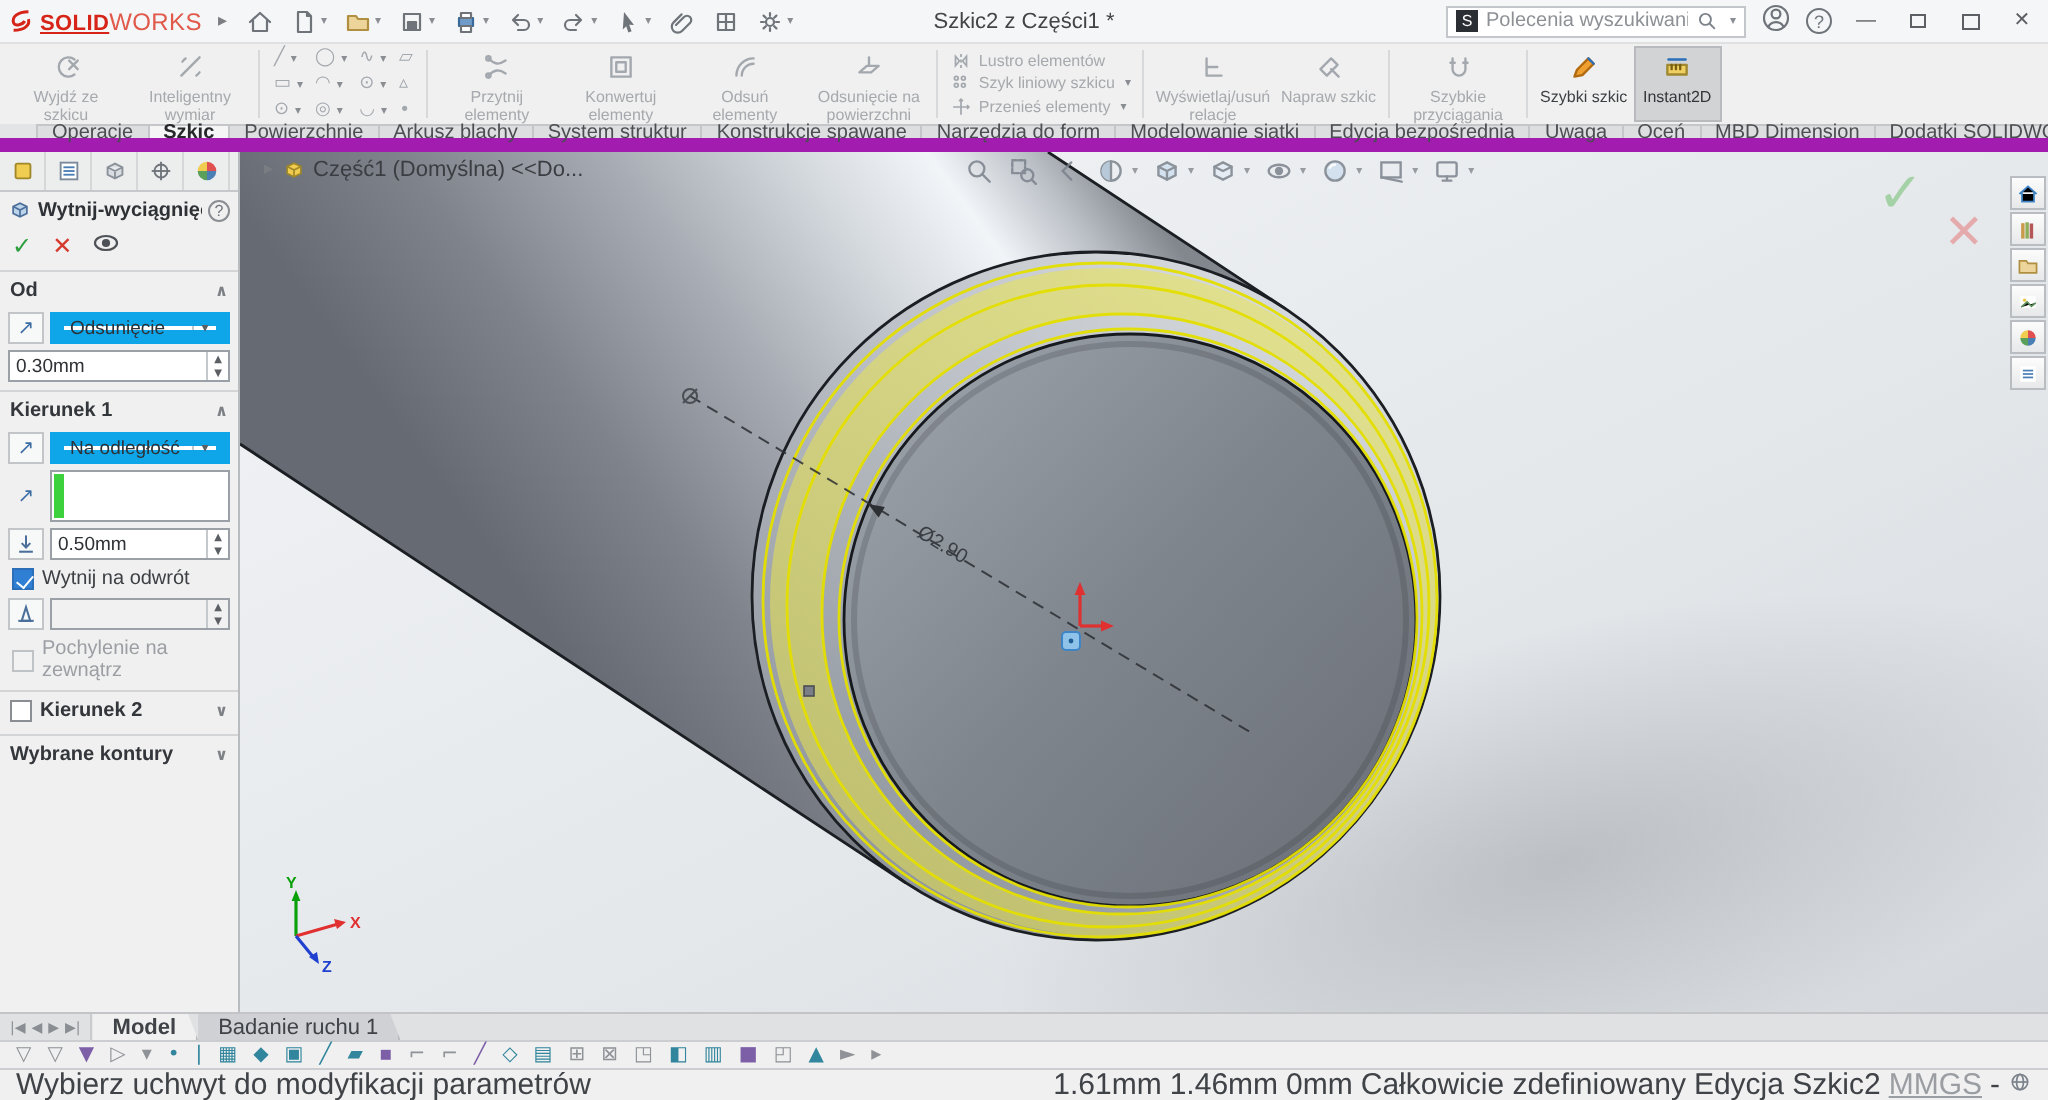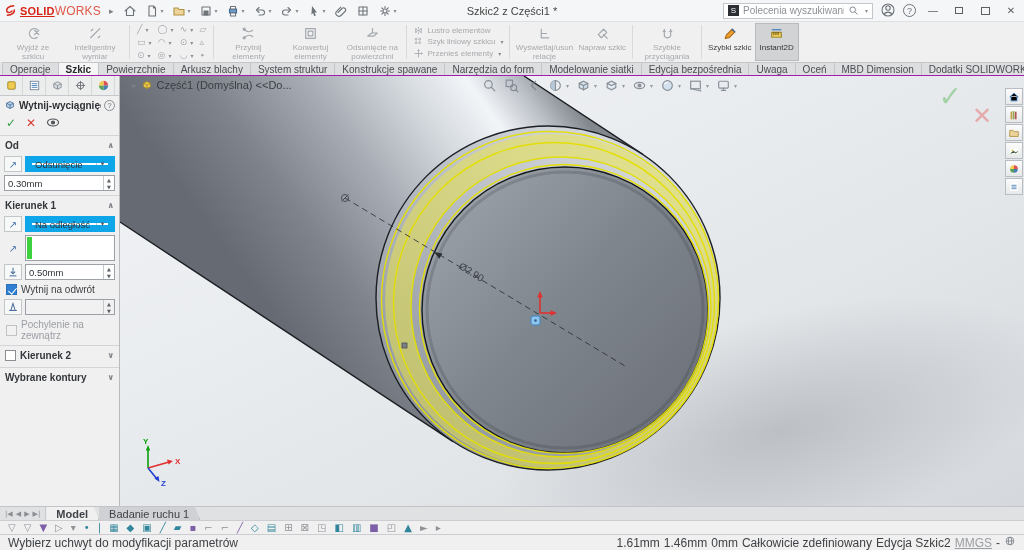--- a/index.html
+++ b/index.html
@@ -44,21 +44,21 @@
   .rbtn .ddm { margin:0; }
   .stack3 { display:flex; flex-direction:column; justify-content:space-between; padding:2px 0; }
   .srow { display:flex; align-items:center; gap:3px; height:12px; padding:0 3px; }
   .srow svg { width:11px; height:11px; stroke:#a3a8ae; fill:none; stroke-width:1.1; }
   .srow .rlabel { font-size:8px; color:#a6a9ad; margin:0; text-align:left; }
   #sketch-grid { display:grid; grid-template-rows:repeat(3,12px); grid-auto-flow:column; gap:1px 2px; align-content:center; padding:0 2px; }
   #sketch-grid .cell { display:flex; align-items:center; gap:1px; padding:0 2px; }
   #sketch-grid .gl { font-size:9px; color:#a3a8ae; line-height:10px; }
 
   
-  .cmdtabs { position:absolute; top:62px; left:0; right:0; height:14px; background:#e3e4e6; border-bottom:1px solid #a21caf; display:flex; align-items:stretch; padding-left:2px; }
+  .cmdtabs { position:absolute; top:62px; left:0; right:0; height:14px; background:#e3e4e6; border-bottom:7px solid #a21caf; display:flex; align-items:stretch; padding-left:18px; }
   .ctab { display:flex; align-items:center; padding:0 7px; font-size:10px; color:#4a4d51; border:1px solid #c4c6c9; border-bottom:none; background:#dcdee0; margin-right:-1px; white-space:nowrap; }
   .ctab.active { background:#f5f5f5; font-weight:bold; color:#26282b; position:relative; z-index:2; }
 
   
   .main { position:absolute; top:76px; left:0; right:0; height:430px; }
 
   
   .panel { position:absolute; left:0; top:0; width:120px; height:100%; background:#f0f0f0; border-right:1px solid #b9bcbf; font-size:10px; }
   .pm-tabs { display:flex; height:20px; border-bottom:1px solid #c6c8cb; background:#eceded; }
   .pm-tab { width:23px; display:flex; align-items:center; justify-content:center; border-right:1px solid #d5d7d9; }
@@ -107,21 +107,21 @@
   .tp-btn { width:18px; height:17px; background:linear-gradient(#fcfcfc,#e7e8e9); border:1px solid #b9bdc2; display:flex; align-items:center; justify-content:center; }
   .tp-btn svg { width:12px; height:12px; }
 
   
   .modelbar { position:absolute; top:506px; left:0; right:0; height:14px; background:#dfe1e3; border-top:1px solid #c2c4c7; display:flex; align-items:stretch; }
   .navbtns { display:flex; align-items:center; gap:3px; padding:0 5px; color:#8a8e93; font-size:7px; border-right:1px solid #c9cbce; }
   .mtab { display:flex; align-items:center; padding:0 10px; font-size:11px; color:#3f4246; background:#cfd1d4; border-right:1px solid #b9bcbf; clip-path:polygon(0 0, calc(100% - 5px) 0, 100% 100%, 0 100%); }
   .mtab.active { background:#f0f0f0; font-weight:bold; }
   .iconrow { position:absolute; top:520px; left:0; right:0; height:14px; background:#f0f0f0; border-top:1px solid #cbcdd0; display:flex; align-items:center; gap:8px; padding:0 8px; }
   .iconrow .fi { font-size:10px; line-height:10px; }
-  .statusbar { position:absolute; top:534px; left:0; right:0; height:16px; background:#f0f0f0; border-top:1px solid #cbcdd0; display:flex; align-items:center; padding:0 8px; font-size:12px; color:#3f4246; }
+  .statusbar { position:absolute; top:534px; left:0; right:0; height:16px; background:#f0f0f0; border-top:1px solid #cbcdd0; display:flex; align-items:center; padding:0 8px; font-size:15px; color:#3f4246; }
   .status-right { margin-left:auto; display:flex; align-items:center; gap:4px; }
   .status-units { color:#9a9da1;text-decoration:underline; }
   .status-globe svg { width:12px; height:12px; stroke:#7d838c; fill:none; stroke-width:1; }
 </style>
 </head>
 <body>
 
 <div class="titlebar">
   <div class="brand">
     <svg width="13" height="13" viewBox="0 0 14 14">
@@ -310,20 +310,26 @@
       <span class="rlabel">Przytnij elementy</span>
       <span class="ddm g">▾</span>
     </div>
     <div class="rbtn">
       <span class="ricon"><svg viewBox="0 0 14 14">
             <rect x="2.5" y="2.5" width="9" height="9"></rect>
             <rect x="4.8" y="4.8" width="4.4" height="4.4"></rect>
           </svg></span>
       <span class="rlabel">Konwertuj elementy</span>
       <span class="ddm g">▾</span>
+    </div>
+    <div class="rbtn">
+      <span class="ricon"><svg viewBox="0 0 14 14">
+            <path d="M3 11 A8 8 0 0 1 11 3 M5.5 11 A5.5 5.5 0 0 1 11 5.5"></path>
+          </svg></span>
+      <span class="rlabel">Odsuń elementy</span>
     </div>
     <div class="rbtn">
       <span class="ricon"><svg viewBox="0 0 14 14">
             <path d="M2.5 9.5 L6 6.5 H11.5 L8 9.5 Z"></path>
             <line x1="7" y1="2.5" x2="7" y2="6.5"></line>
           </svg></span>
       <span class="rlabel">Odsunięcie na powierzchni</span>
     </div>
   </div>
   <div class="rsep"></div>

